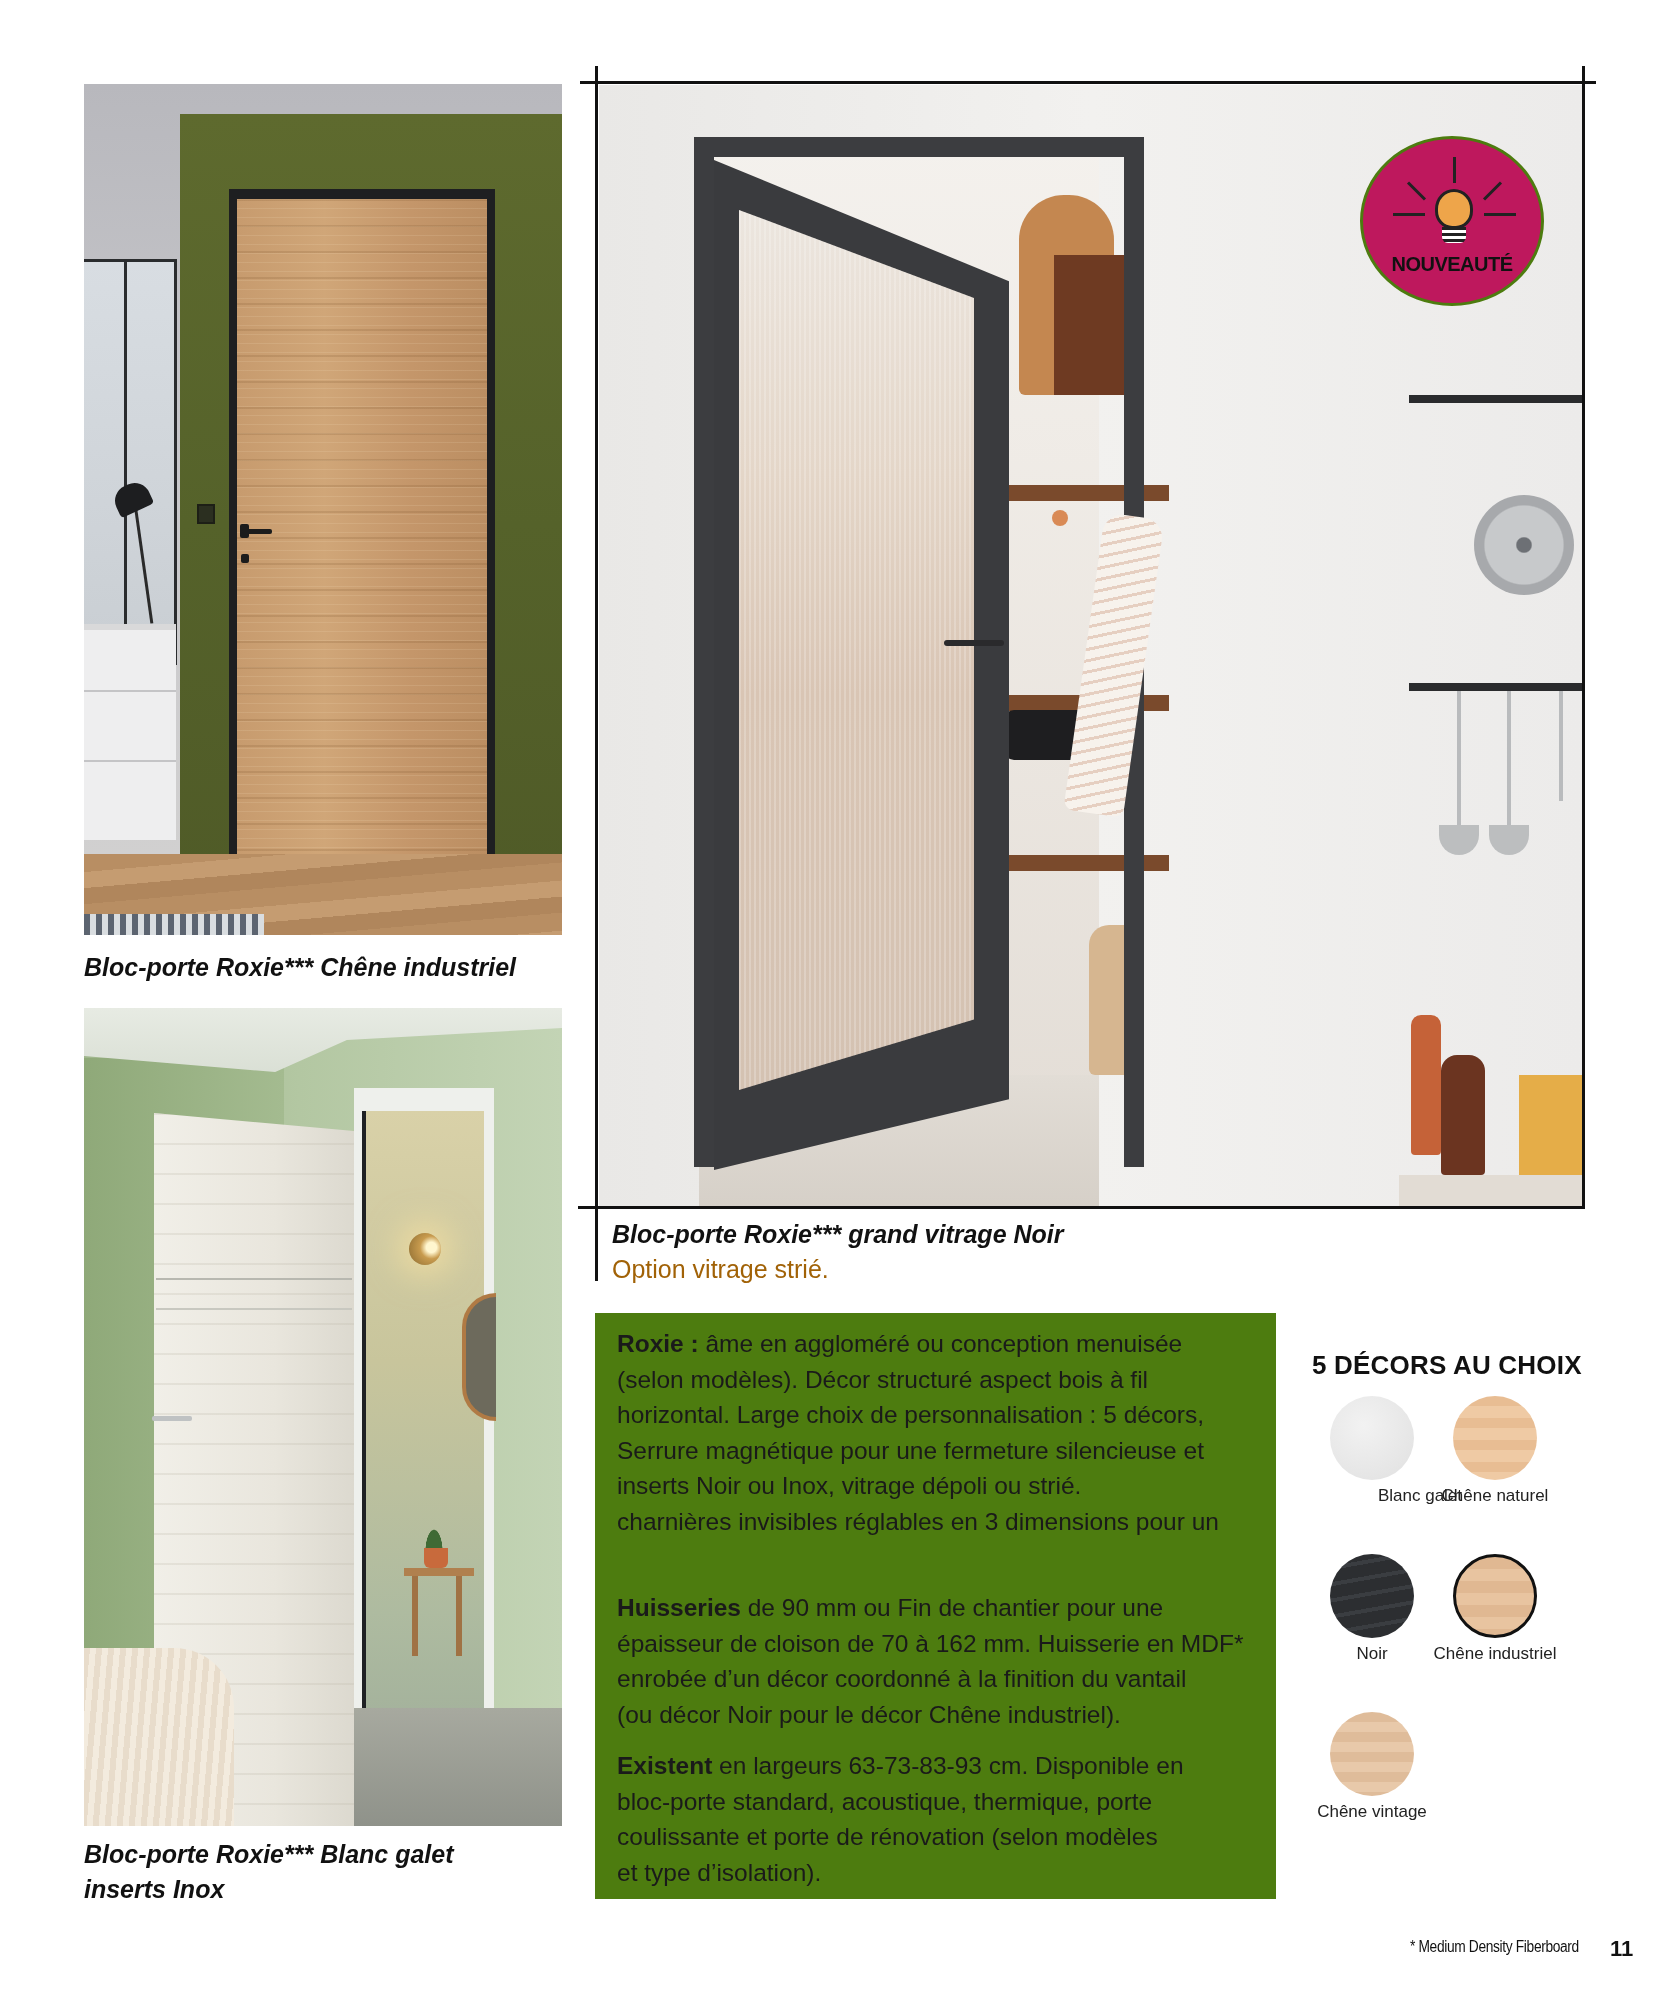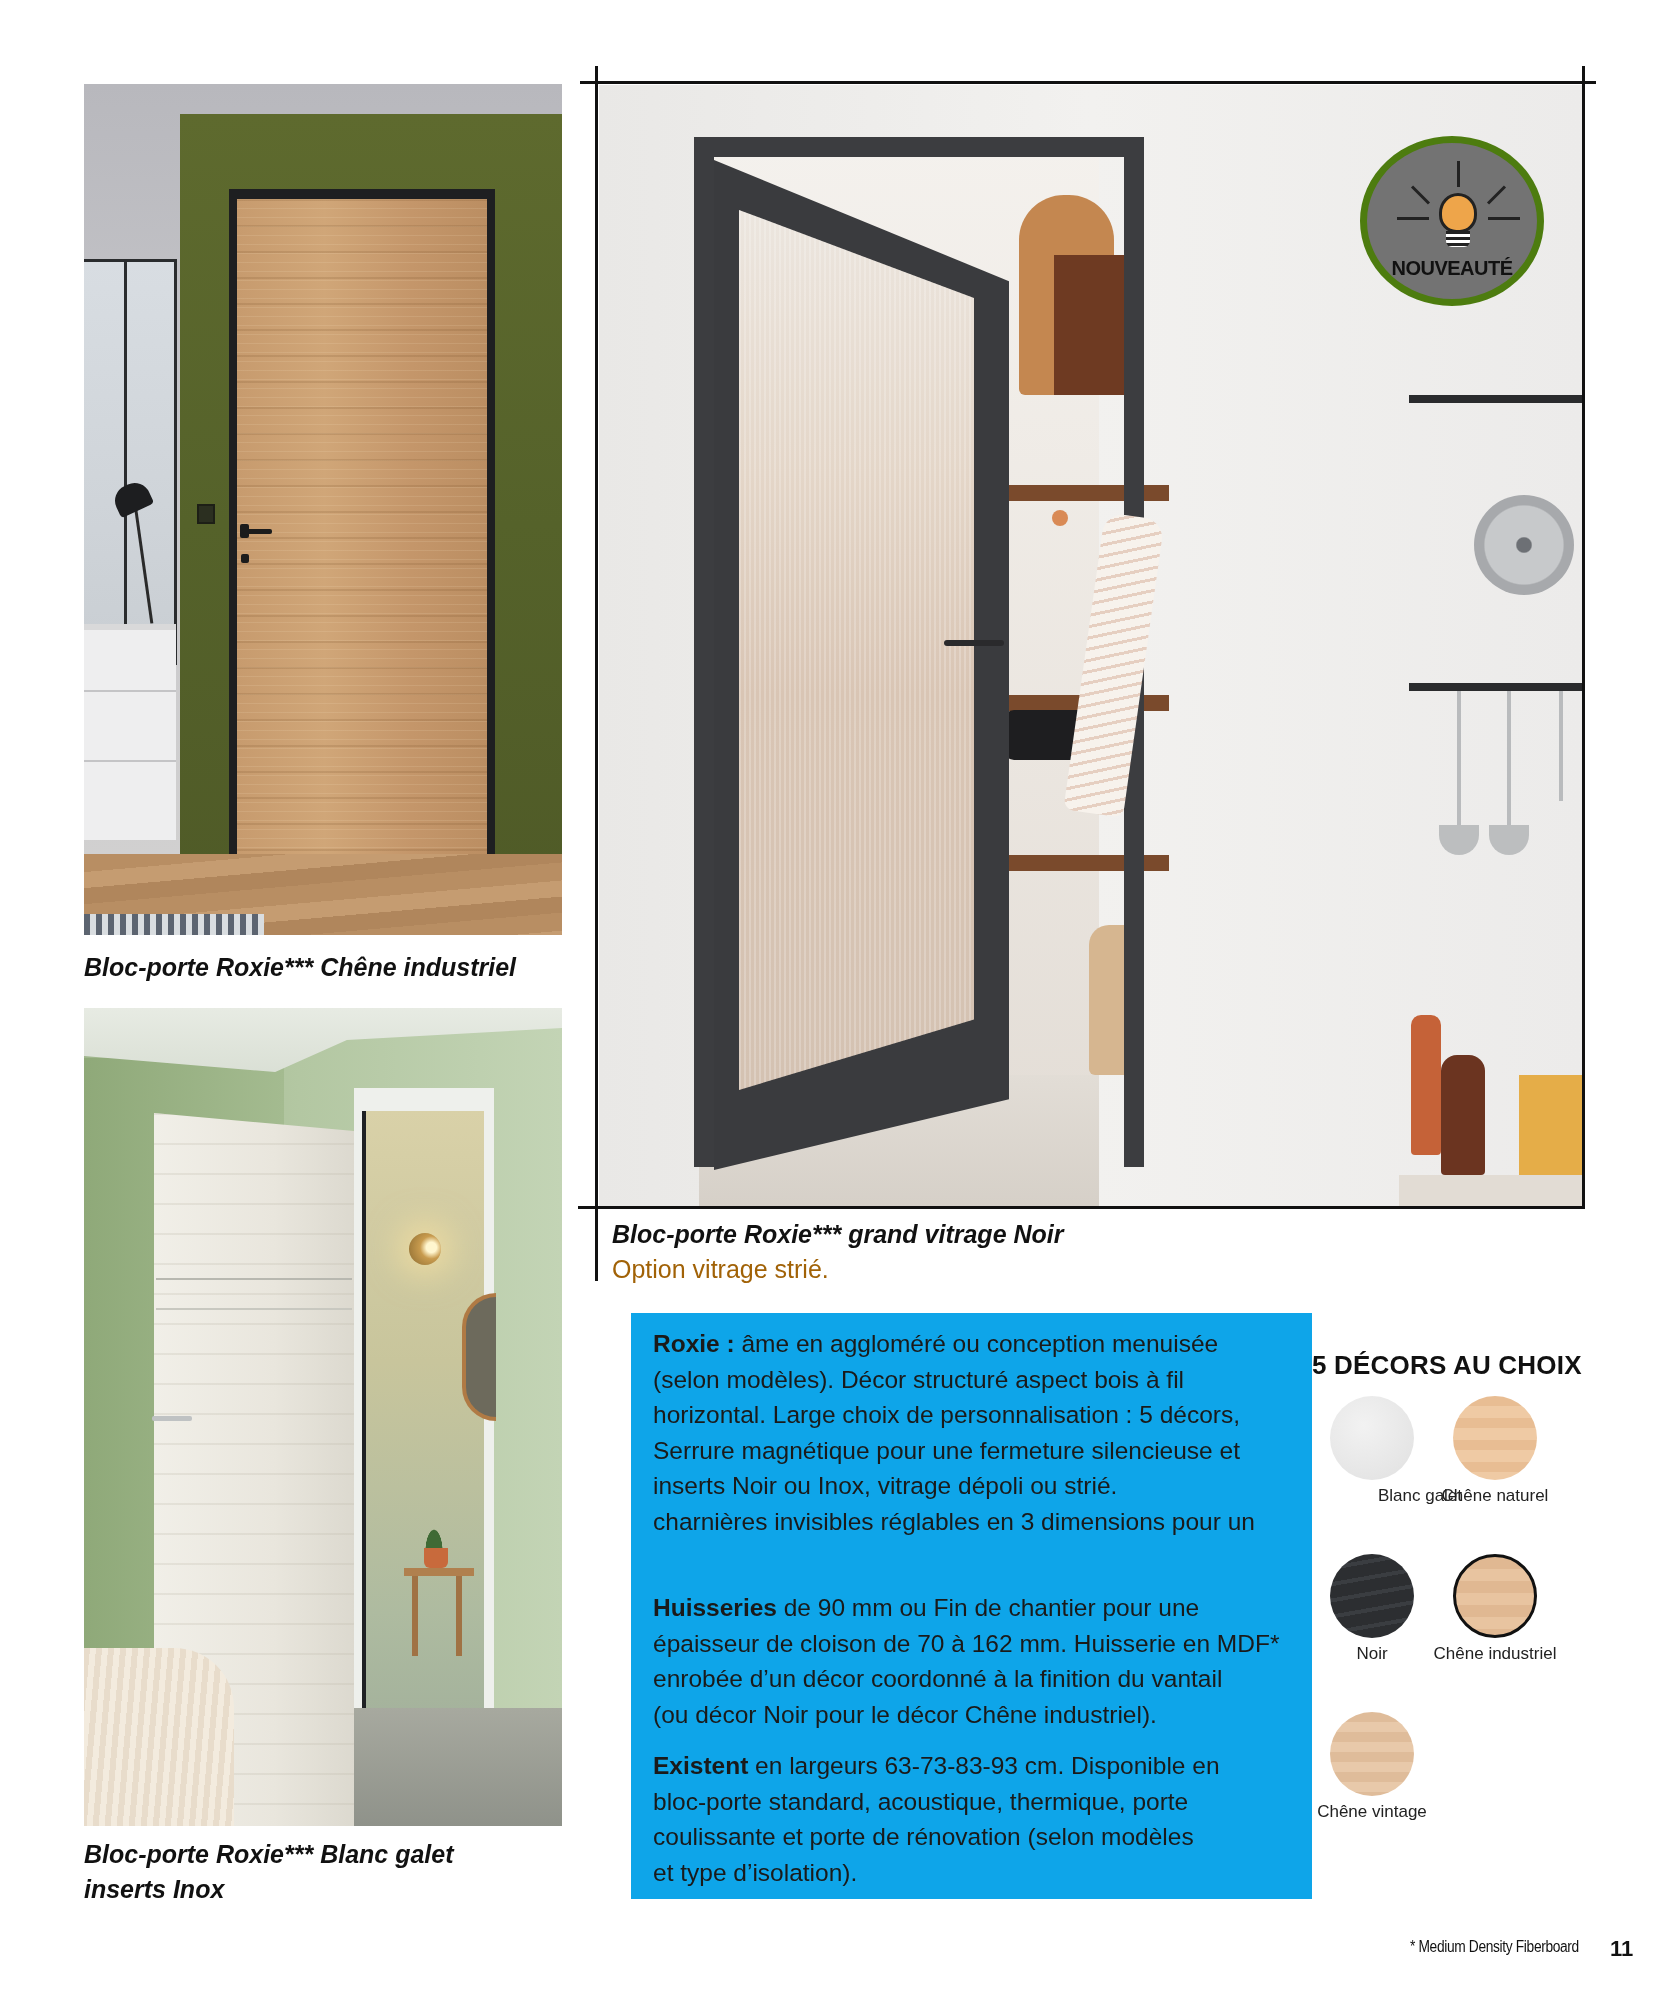--- a/index.html
+++ b/index.html
@@ -102,35 +102,35 @@
     .pm-bottle1 { left: 812px; top: 930px; width: 30px; height: 140px; border-radius: 10px 10px 4px 4px; background:#c56238; }
     .pm-bottle2 { left: 842px; top: 970px; width: 44px; height: 120px; border-radius: 16px 16px 4px 4px; background:#6b3420; }
     .pm-crate { left: 920px; top: 990px; width: 64px; height: 100px; background:#e5ad48; }
     .pm-counter { left: 800px; top: 1090px; width: 184px; height: 31px; background:#e2dcd4; }
 
     
     .line { position: absolute; background: #111111; }
 
     
     .badge { left: 1360px; top: 136px; width: 184px; height: 170px; border-radius: 50%;
-      background: #737373; border: 7px solid #4d7c0f; box-sizing: border-box; }
+      background: #be185d; border: 3px solid #4d7c0f; box-sizing: border-box; }
     .badge-ray { position:absolute; background:#222; }
     .badge-bulb { position:absolute; left: 72px; top: 50px; width: 38px; height: 40px; border-radius: 50% 50% 45% 45%;
       background:#eea54a; border: 3px solid #222; box-sizing: border-box; }
     .badge-base { position:absolute; left: 79px; top: 88px; width: 24px; height: 16px;
       background: repeating-linear-gradient(180deg,#222 0 3px,#fff 3px 6px); border-radius: 0 0 6px 6px; }
     .badge-text { position:absolute; left: 0; width: 100%; top: 114px; text-align: center;
       font-family: "Liberation Sans", sans-serif; font-weight: 700; font-size: 20px; letter-spacing: -0.5px; color:#111; }
 
     
     .caption { font-weight: 700; font-size: 25px; line-height: 35px; color: #111111; font-style: italic; }
     .caption-sub { font-size: 25px; line-height: 35px; color: #a16207; }
 
     
-    .info-box { left: 595px; top: 1313px; width: 681px; height: 586px; background: #0ea5e9; margin-left: 36px; }
+    .info-box { left: 595px; top: 1313px; width: 681px; height: 586px; background: #4d7c0f; }
     .info-box .para { position: absolute; left: 22px; width: 640px; font-size: 24.5px; line-height: 35.5px; color:#1a1a1a; }
     .info-box b { font-weight: 700; }
 
     
     .decors-title { left: 1312px; top: 1350px; font-weight: 700; font-size: 26px; letter-spacing: 0.2px; color:#111; }
     .swatch { position: absolute; width: 84px; height: 84px; border-radius: 50%; }
     .swatch-label { position: absolute; width: 160px; text-align: center; font-size: 17px; color:#222; }
 
     
     .footnote { left: 1410px; top: 1938px; font-size: 16px; color:#111; letter-spacing: -0.4px; transform: scaleX(0.86); transform-origin: left; }

